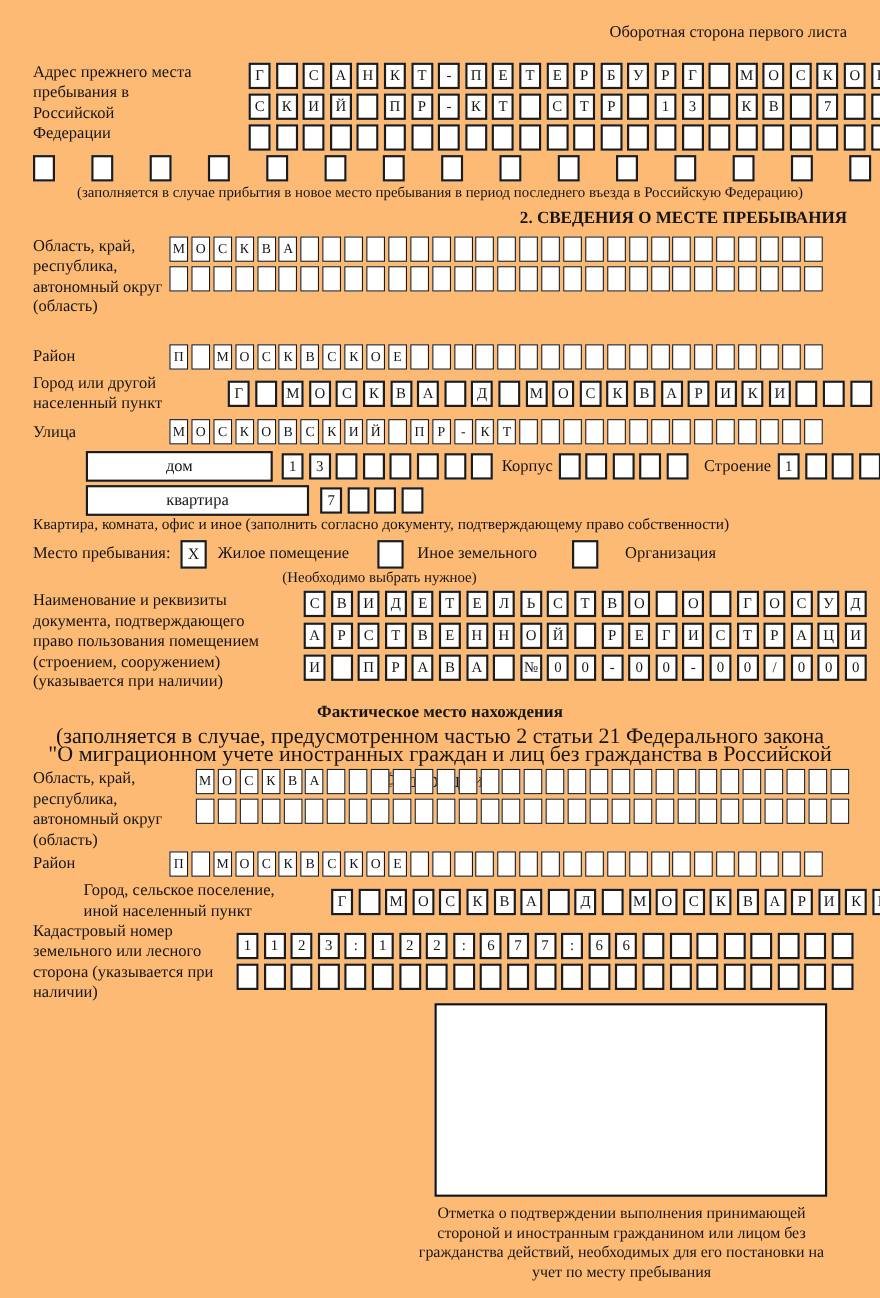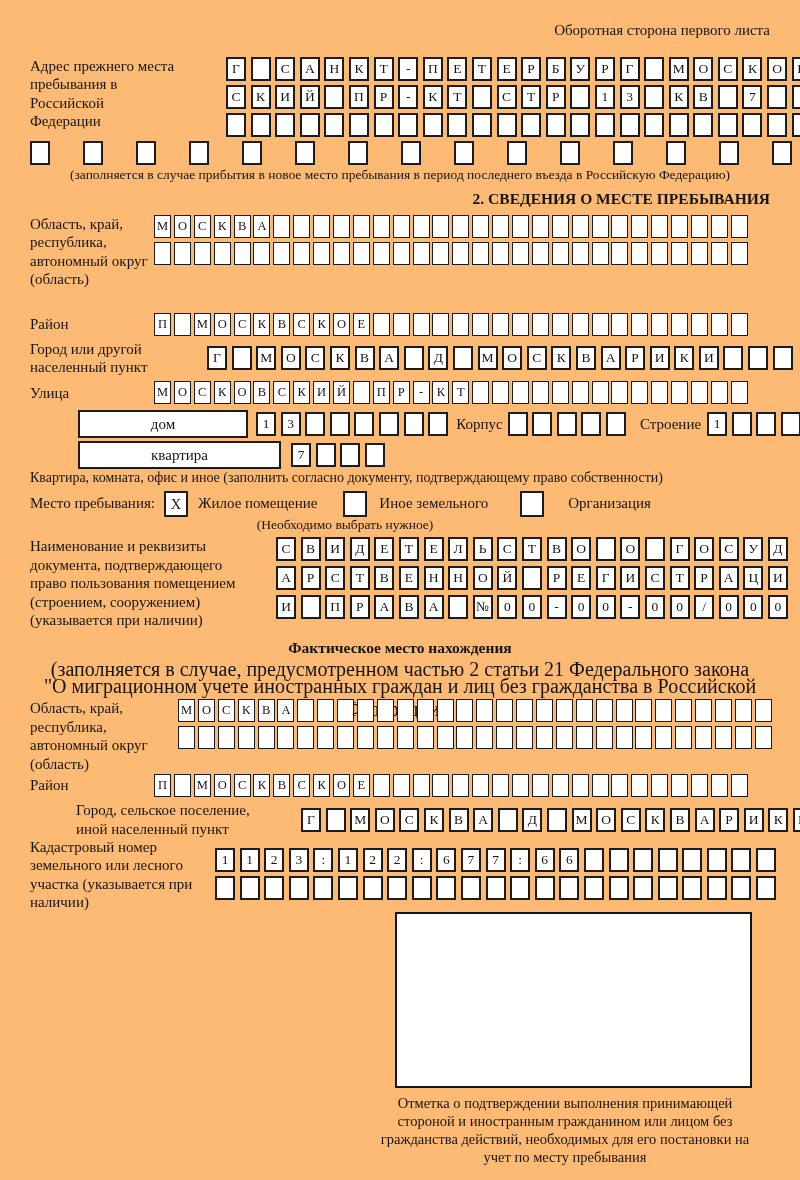--- a/index.html
+++ b/index.html
@@ -609,21 +609,21 @@
         <span>А</span>
         <span>Р</span>
         <span>И</span>
         <span>К</span>
         <span>И</span>
         <span></span>
       </div>
   </div>
 
   <div class="frow">
-    <div class="lbl w185">Кадастровый номер земельного или лесного участка (указывается при наличии)</div>
+    <div class="lbl w185">Кадастровый номер земельного или лесного сторона (указывается при наличии)</div>
     <div class="gcol kgrid">
       <div class="grow">
           <span>1</span>
           <span>1</span>
           <span>2</span>
           <span>3</span>
           <span>:</span>
           <span>1</span>
           <span>2</span>
           <span>2</span>

